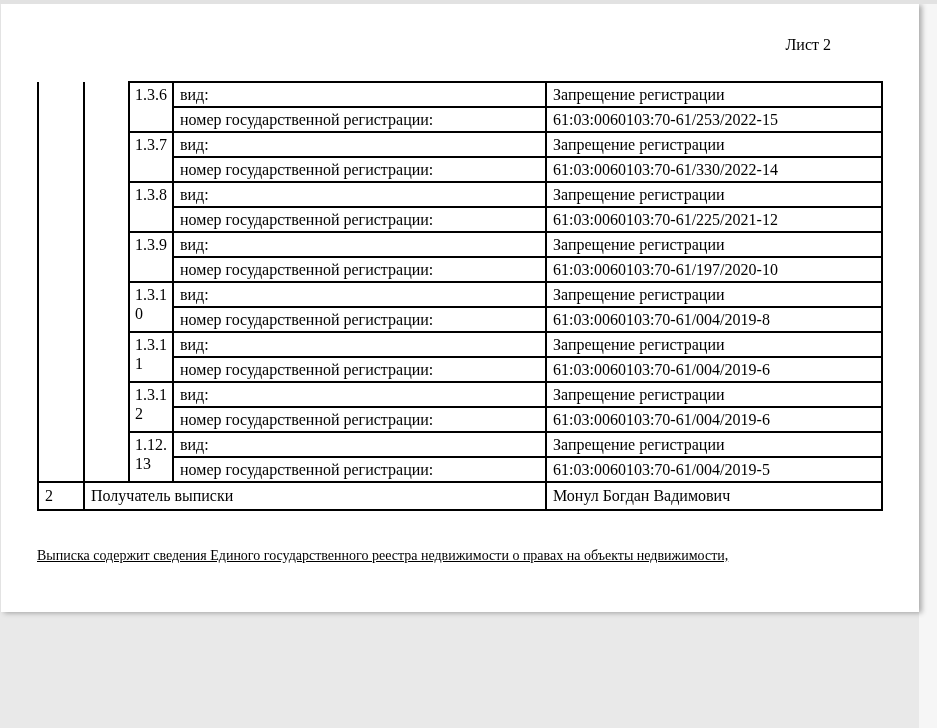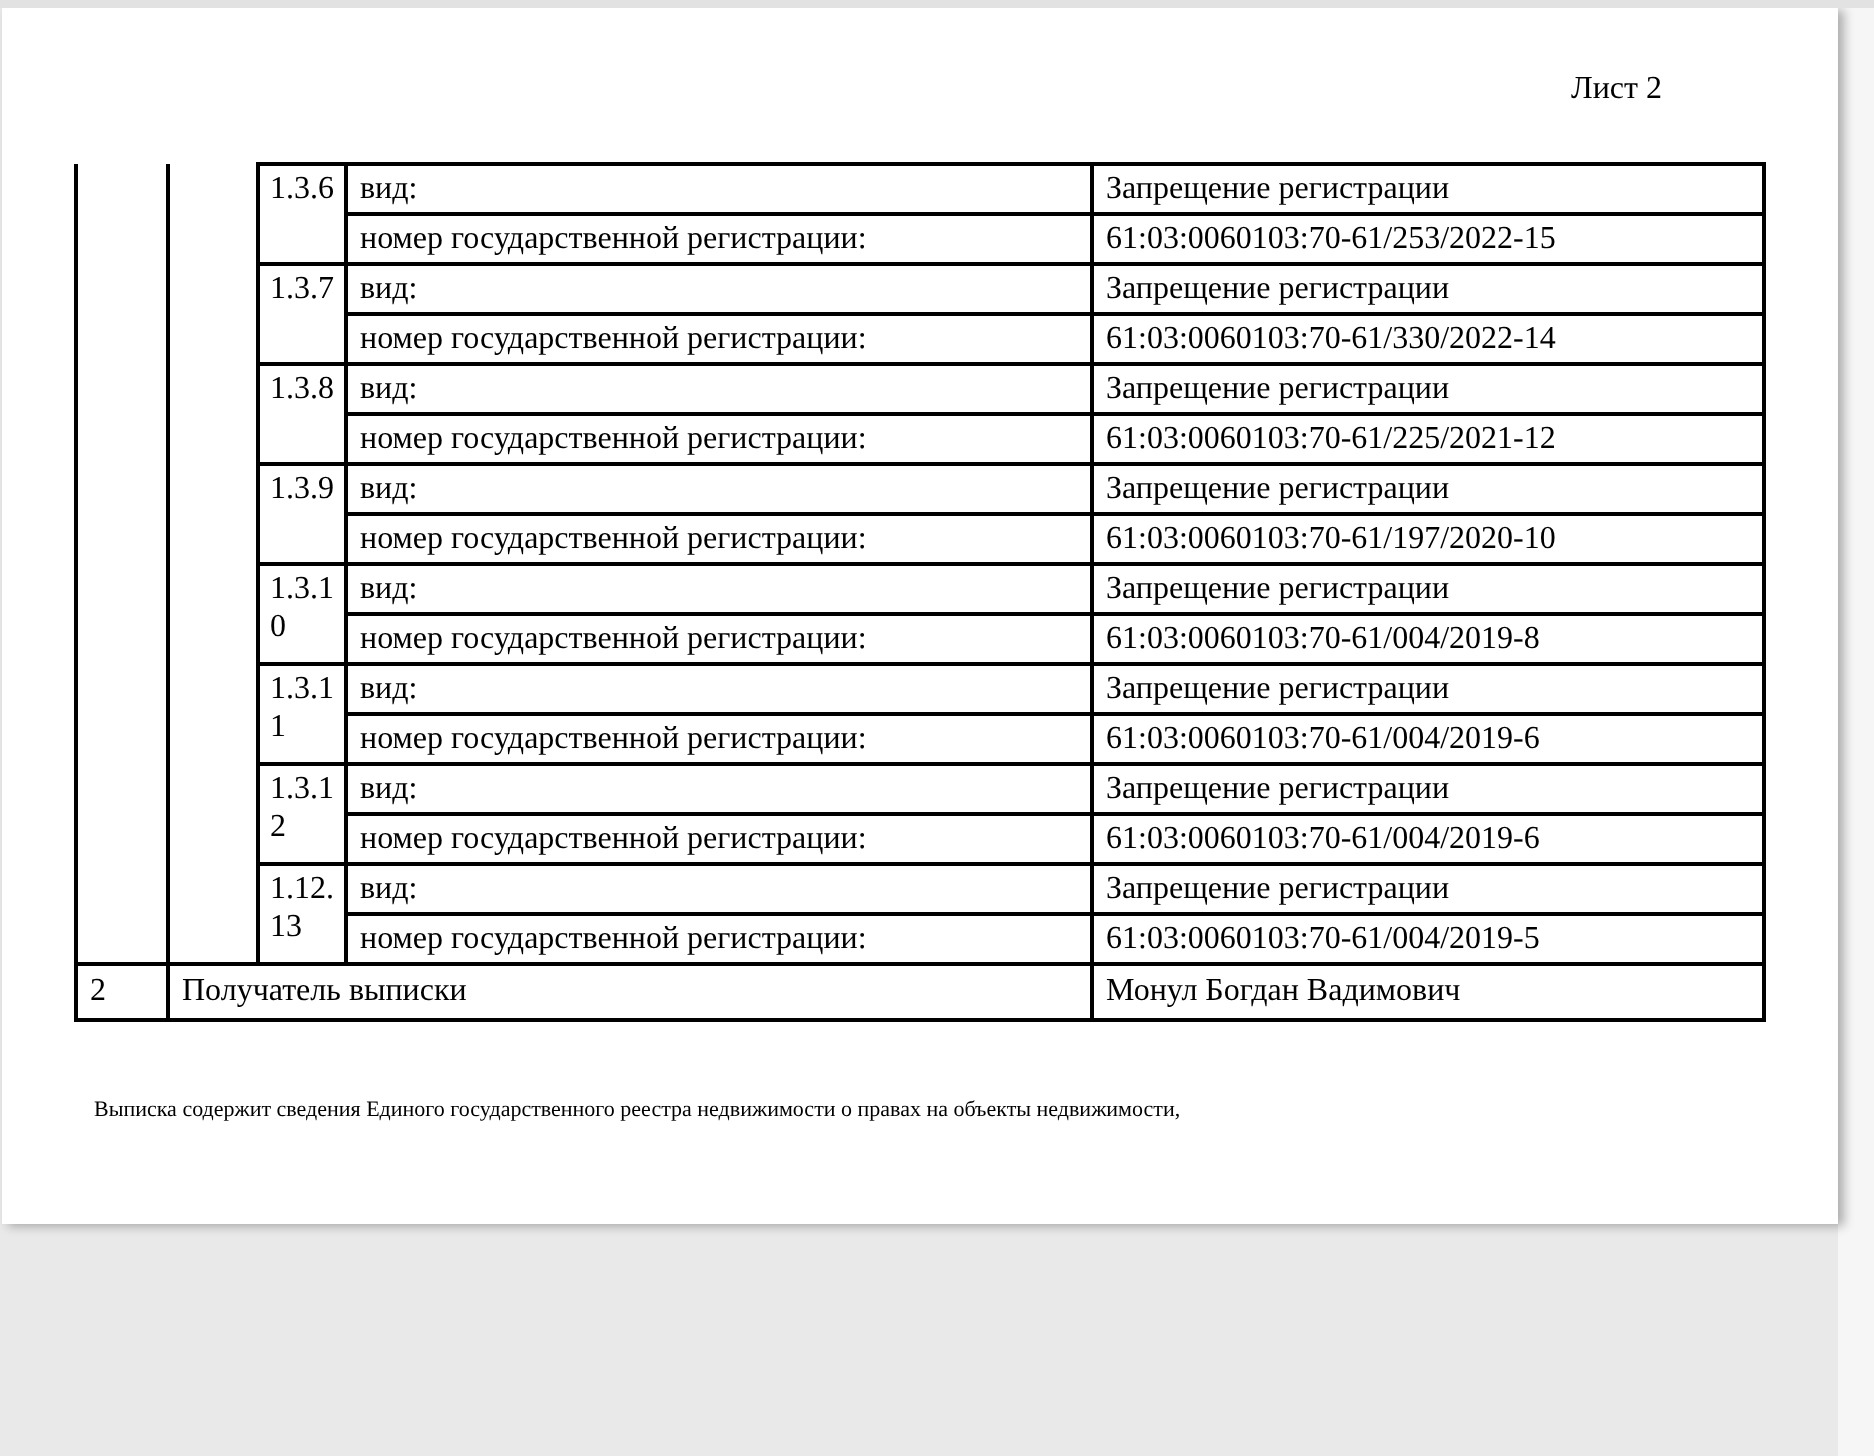--- a/index.html
+++ b/index.html
@@ -46,22 +46,22 @@
   }
   .doc-table td.gut {
     border: none; border-left: 2px solid #000;
   }
   .doc-table td.num {
     vertical-align: top; padding: 2px 2px 1px 5px;
     white-space: normal; word-break: break-all; line-height: 19px;
   }
   .doc-table tr.final td { height: 28px; }
   .footer-note {
-    margin-left: 46px; margin-top: 36px; width: 848px;
-    font-size: 11px; line-height: 17px;
+    margin-left: 36px; margin-top: 36px; width: 848px;
+    font-size: 14px; line-height: 17px; text-decoration: underline;
   }
 </style>
 </head>
 <body>
 
 <div class="right-area"></div>
 <div class="top-strip"></div>
 
 <div class="page">
 

